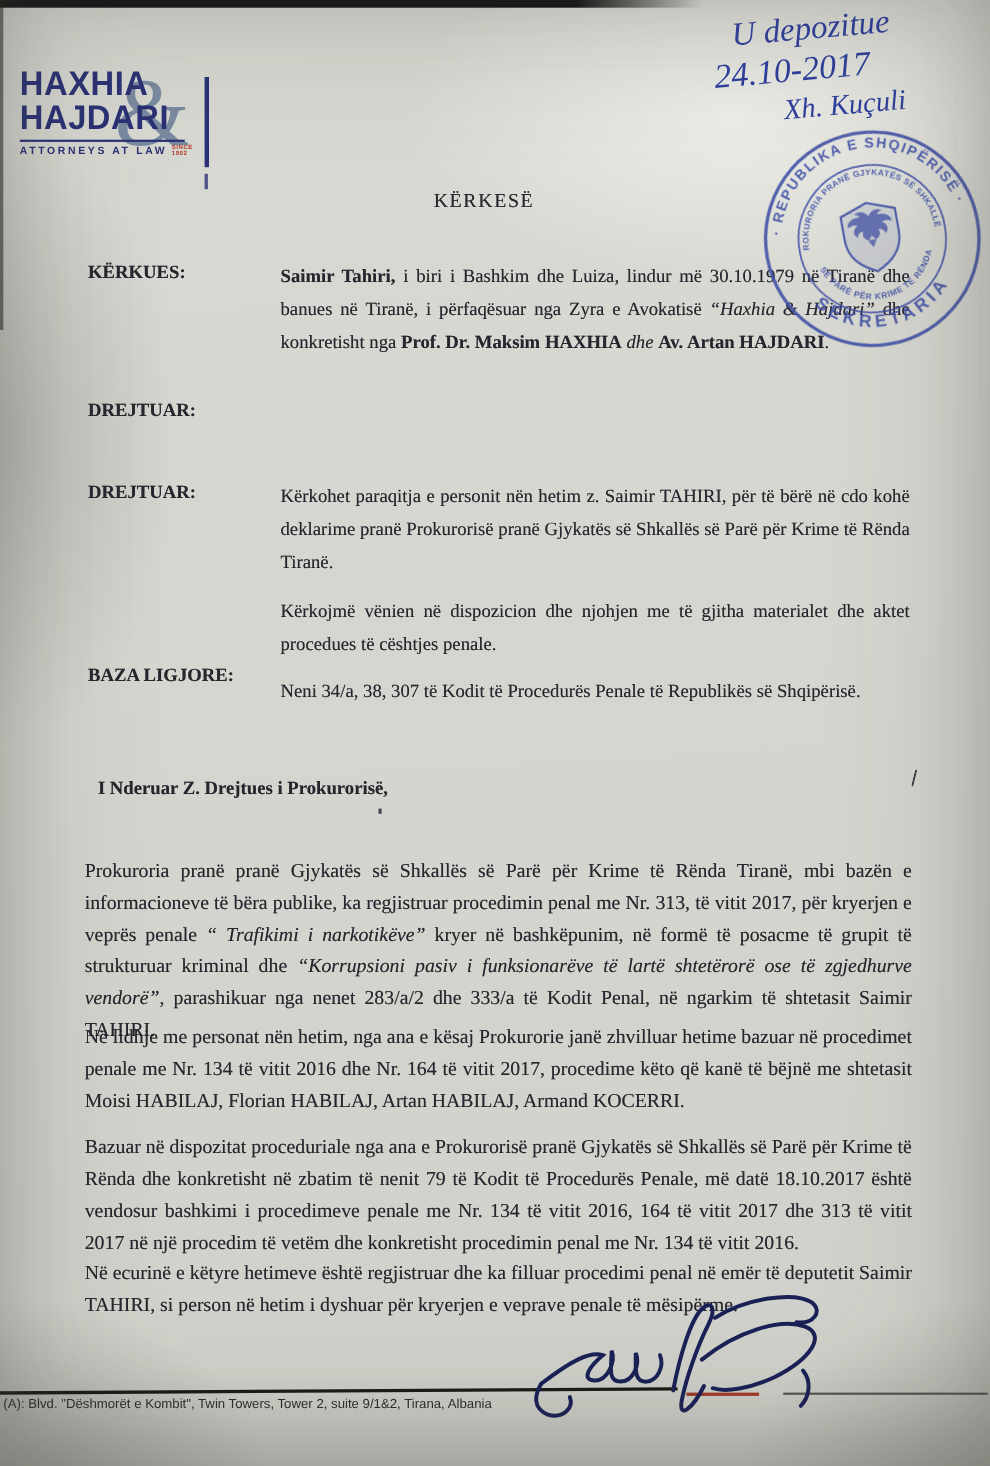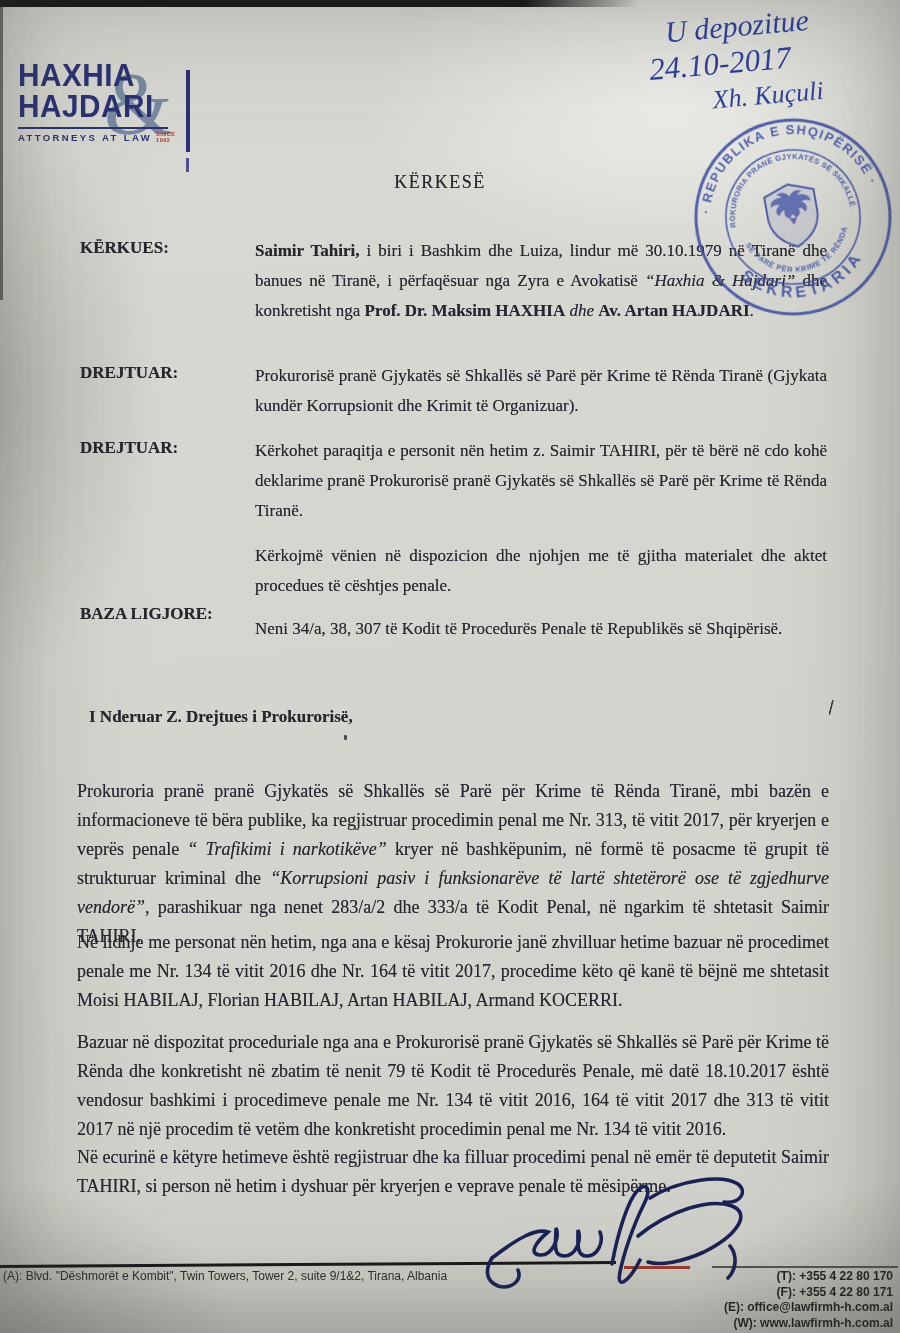--- a/index.html
+++ b/index.html
@@ -120,21 +120,20 @@
       <path d="M105,84 c-3,-5 -9,-6 -13,-3 c2,0 4,1 5,3 c-7,-1 -13,3 -12,8 c3,-2 6,-2 9,-1 c-5,3 -6,8 -2,11 c1,-3 3,-5 6,-5 c-2,4 0,8 4,9 l3,-4 l3,4 c4,-1 6,-5 4,-9 c3,0 5,2 6,5 c4,-3 3,-8 -2,-11 c3,-1 6,-1 9,1 c1,-5 -5,-9 -12,-8 c1,-2 3,-3 5,-3 c-4,-3 -10,-2 -13,3 z M101,106 l4,7 l4,-7 z" fill="#3f4fa6" opacity=".85"></path>
     </svg>
   </div>
 
   <div class="abs doc-title soft">KËRKESË</div>
 
   <div class="abs flabel soft" style="top:238px;">KËRKUES:</div>
   <div class="abs fbody soft" style="top:236px;"><span style="font-weight: 700;">Saimir Tahiri,</span><span> i biri i Bashkim dhe Luiza, lindur më 30.10.1979 në Tiranë dhe banues në Tiranë, i përfaqësuar nga Zyra e Avokatisë </span><span style="font-style: italic;">“Haxhia &amp; Hajdari”</span><span> dhe konkretisht nga </span><span style="font-weight: 700;">Prof. Dr. Maksim HAXHIA</span><span> </span><span style="font-style: italic;">dhe</span><span> </span><span style="font-weight: 700;">Av. Artan HAJDARI</span><span>.</span></div>
 
   <div class="abs flabel soft" style="top:363px;">DREJTUAR:</div>
-  <div class="abs fbody soft" style="top:361px;">Prokurorisë pranë Gjykatës së Shkallës së Parë për Krime të Rënda Tiranë (Gjykata kundër Korrupsionit dhe Krimit të Organizuar).</div>
 
   <div class="abs flabel soft" style="top:438px;">DREJTUAR:</div>
   <div class="abs fbody soft" style="top:541px;">Kërkojmë vënien në dispozicion dhe njohjen me të gjitha materialet dhe aktet procedues të cështjes penale.</div>
   <div class="abs fbody soft" style="top:436px;">Kërkohet paraqitja e personit nën hetim z. Saimir TAHIRI, për të bërë në cdo kohë deklarime pranë Prokurorisë pranë Gjykatës së Shkallës së Parë për Krime të Rënda Tiranë.</div>
 
   <div class="abs flabel soft" style="top:604px;">BAZA LIGJORE:</div>
   <div class="abs fbody soft" style="top:614px;">Neni 34/a, 38, 307 të Kodit të Procedurës Penale të Republikës së Shqipërisë.</div>
 
   <div class="abs salut soft" style="top:703px;">I Nderuar Z. Drejtues i Prokurorisë,</div>
   <div class="abs pen-mark"></div>
@@ -156,21 +155,15 @@
         <path d="M14,86 C8,96 6,108 20,114 C34,118 44,108 40,98"></path>
       </g>
     </svg>
   </div>
 
   <div class="abs rule-black"></div>
   <div class="abs rule-red"></div>
   <div class="abs rule-grey"></div>
 
   <div class="abs foot-left">(A): Blvd. "Dëshmorët e Kombit", Twin Towers, Tower 2, suite 9/1&amp;2, Tirana, Albania</div>
-  <div class="abs foot-right">
-    <div>(T): +355 4 22 80 170</div>
-    <div>(F): +355 4 22 80 171</div>
-    <div>(E): office@lawfirmh-h.com.al</div>
-    <div>(W): www.lawfirmh-h.com.al</div>
-  </div>
 
   <div class="abs vignette"></div>
 </div>
 
 </body></html>

